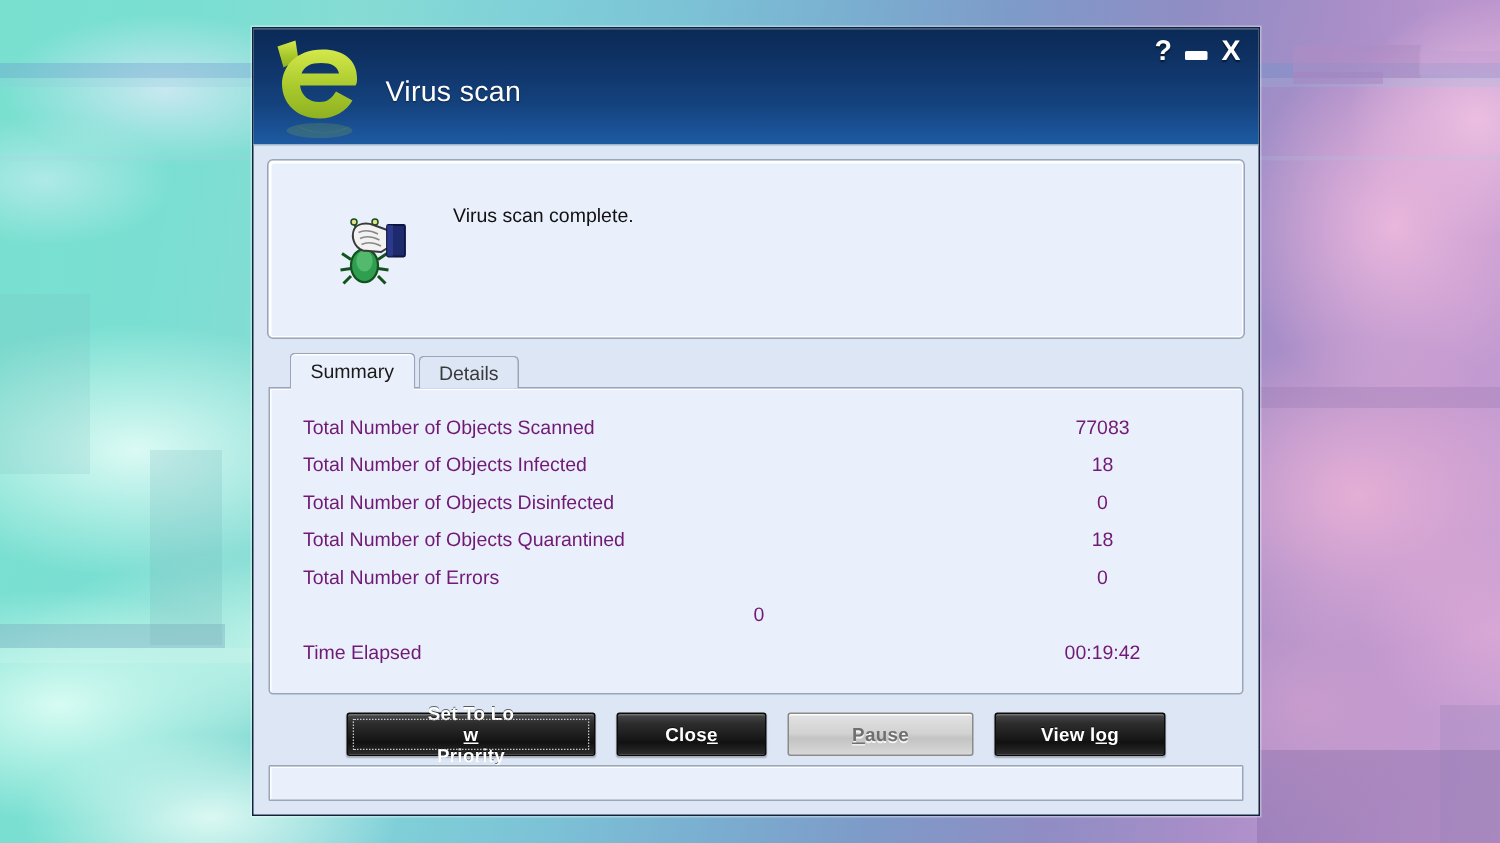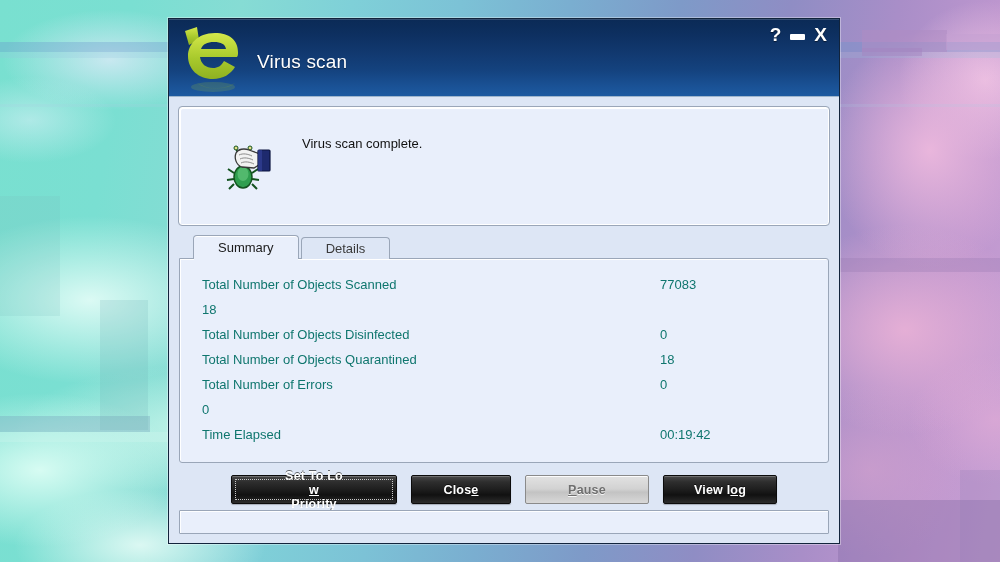--- a/index.html
+++ b/index.html
@@ -140,21 +140,21 @@
   
   #tab-area { margin-top: 10px; position: relative; }
   #tab-strip {
     position: relative; height: 24px;
     padding-left: 14px;
     display: flex; align-items: flex-end;
     z-index: 2;
   }
   .tab {
     height: 22px;
-    padding: 0 24px;
+    padding: 0 13px;
     line-height: 22px;
     font-size: 13px;
     color: #3a3a3a;
     border: 1px solid #9aa6b8;
     border-bottom: none;
     border-radius: 4px 4px 0 0;
     background: #dde6f5;
     margin-right: 2px;
     position: relative;
     cursor: default;
@@ -184,24 +184,24 @@
     padding: 13px 18px 0 22px;
     z-index: 1;
   }
 
   
   .sum-row {
     display: flex;
     height: 25px;
     align-items: center;
     font-size: 13px;
-    color: #0f766e;
+    color: #701a75;
   }
   .sum-label { flex: 0 0 458px; }
-  .sum-value { flex: 1 1 auto; }
+  .sum-value { flex: 1 1 auto; text-align: center; }
 
   
   #button-row {
     margin-top: 12px;
     display: flex;
     justify-content: center;
     gap: 14px;
   }
   .btn {
     height: 29px;
@@ -342,20 +342,21 @@
           <div class="tab active">Summary</div>
           <div class="tab">Details</div>
         </div>
 
         <div id="tab-panel">
           <div class="sum-row">
             <span class="sum-label">Total Number of Objects Scanned</span>
             <span class="sum-value">77083</span>
           </div>
           <div class="sum-row">
+            <span class="sum-label">Total Number of Objects Infected</span>
             <span class="sum-value">18</span>
           </div>
           <div class="sum-row">
             <span class="sum-label">Total Number of Objects Disinfected</span>
             <span class="sum-value">0</span>
           </div>
           <div class="sum-row">
             <span class="sum-label">Total Number of Objects Quarantined</span>
             <span class="sum-value">18</span>
           </div>

